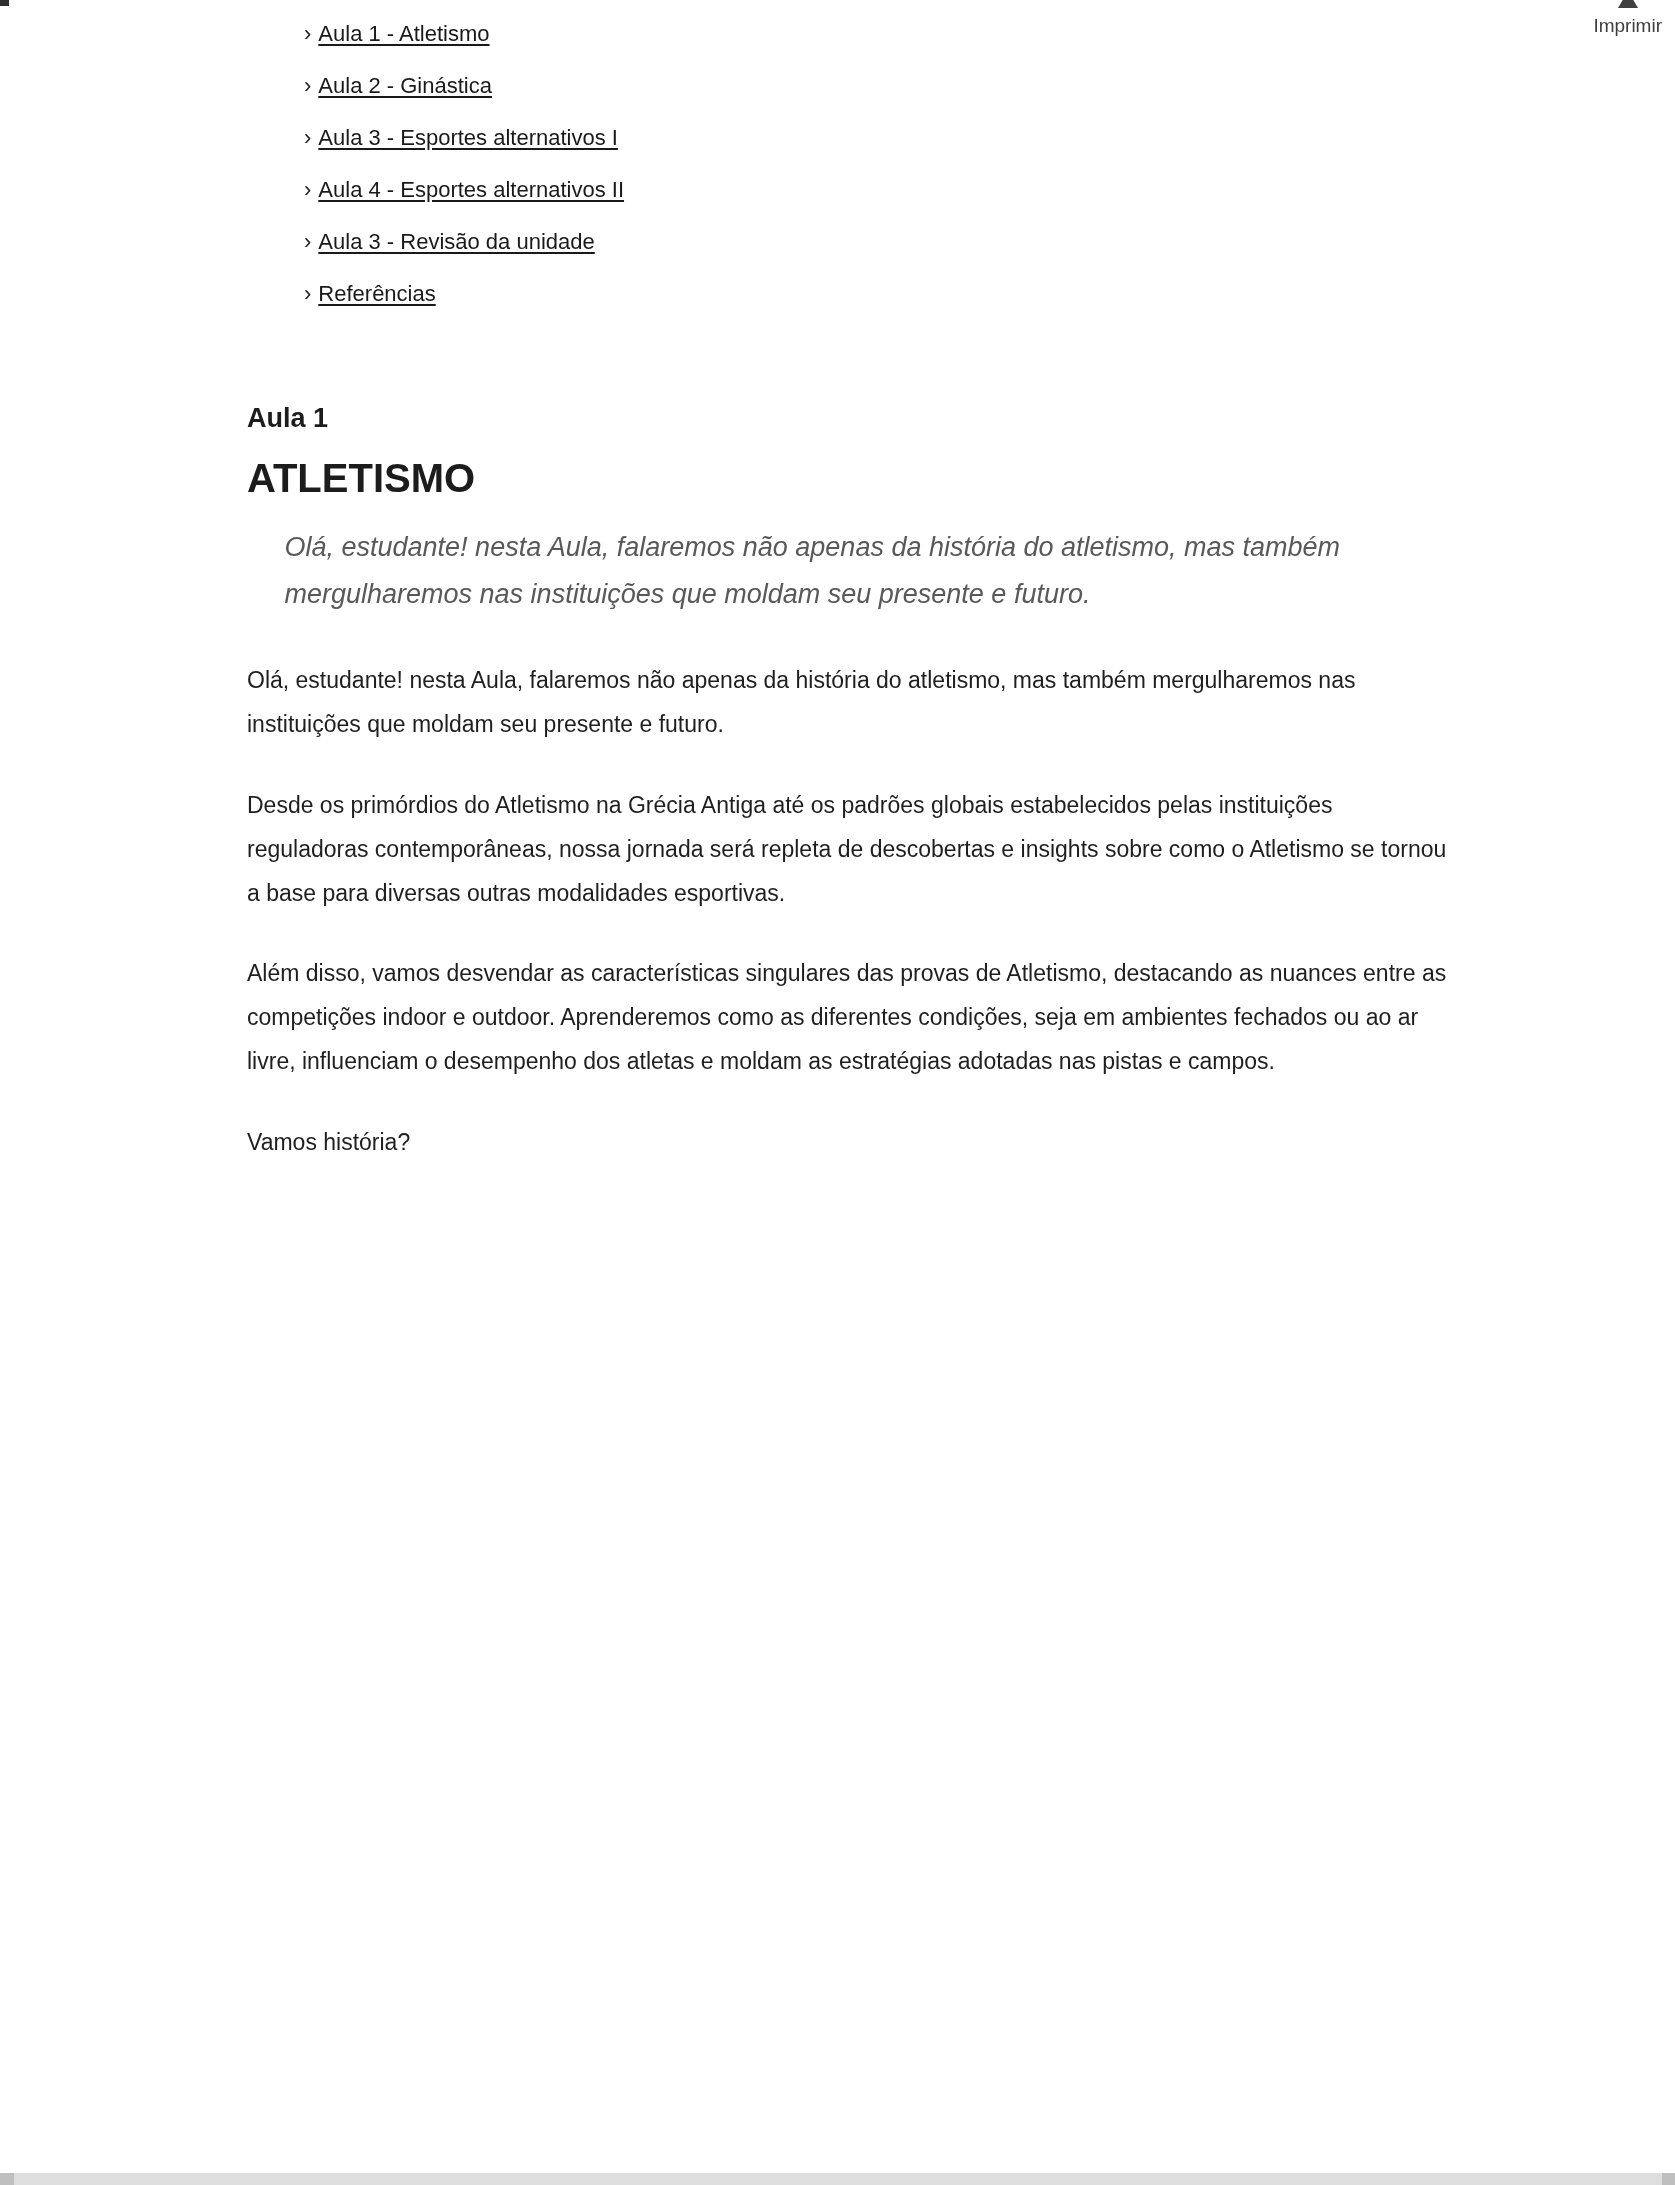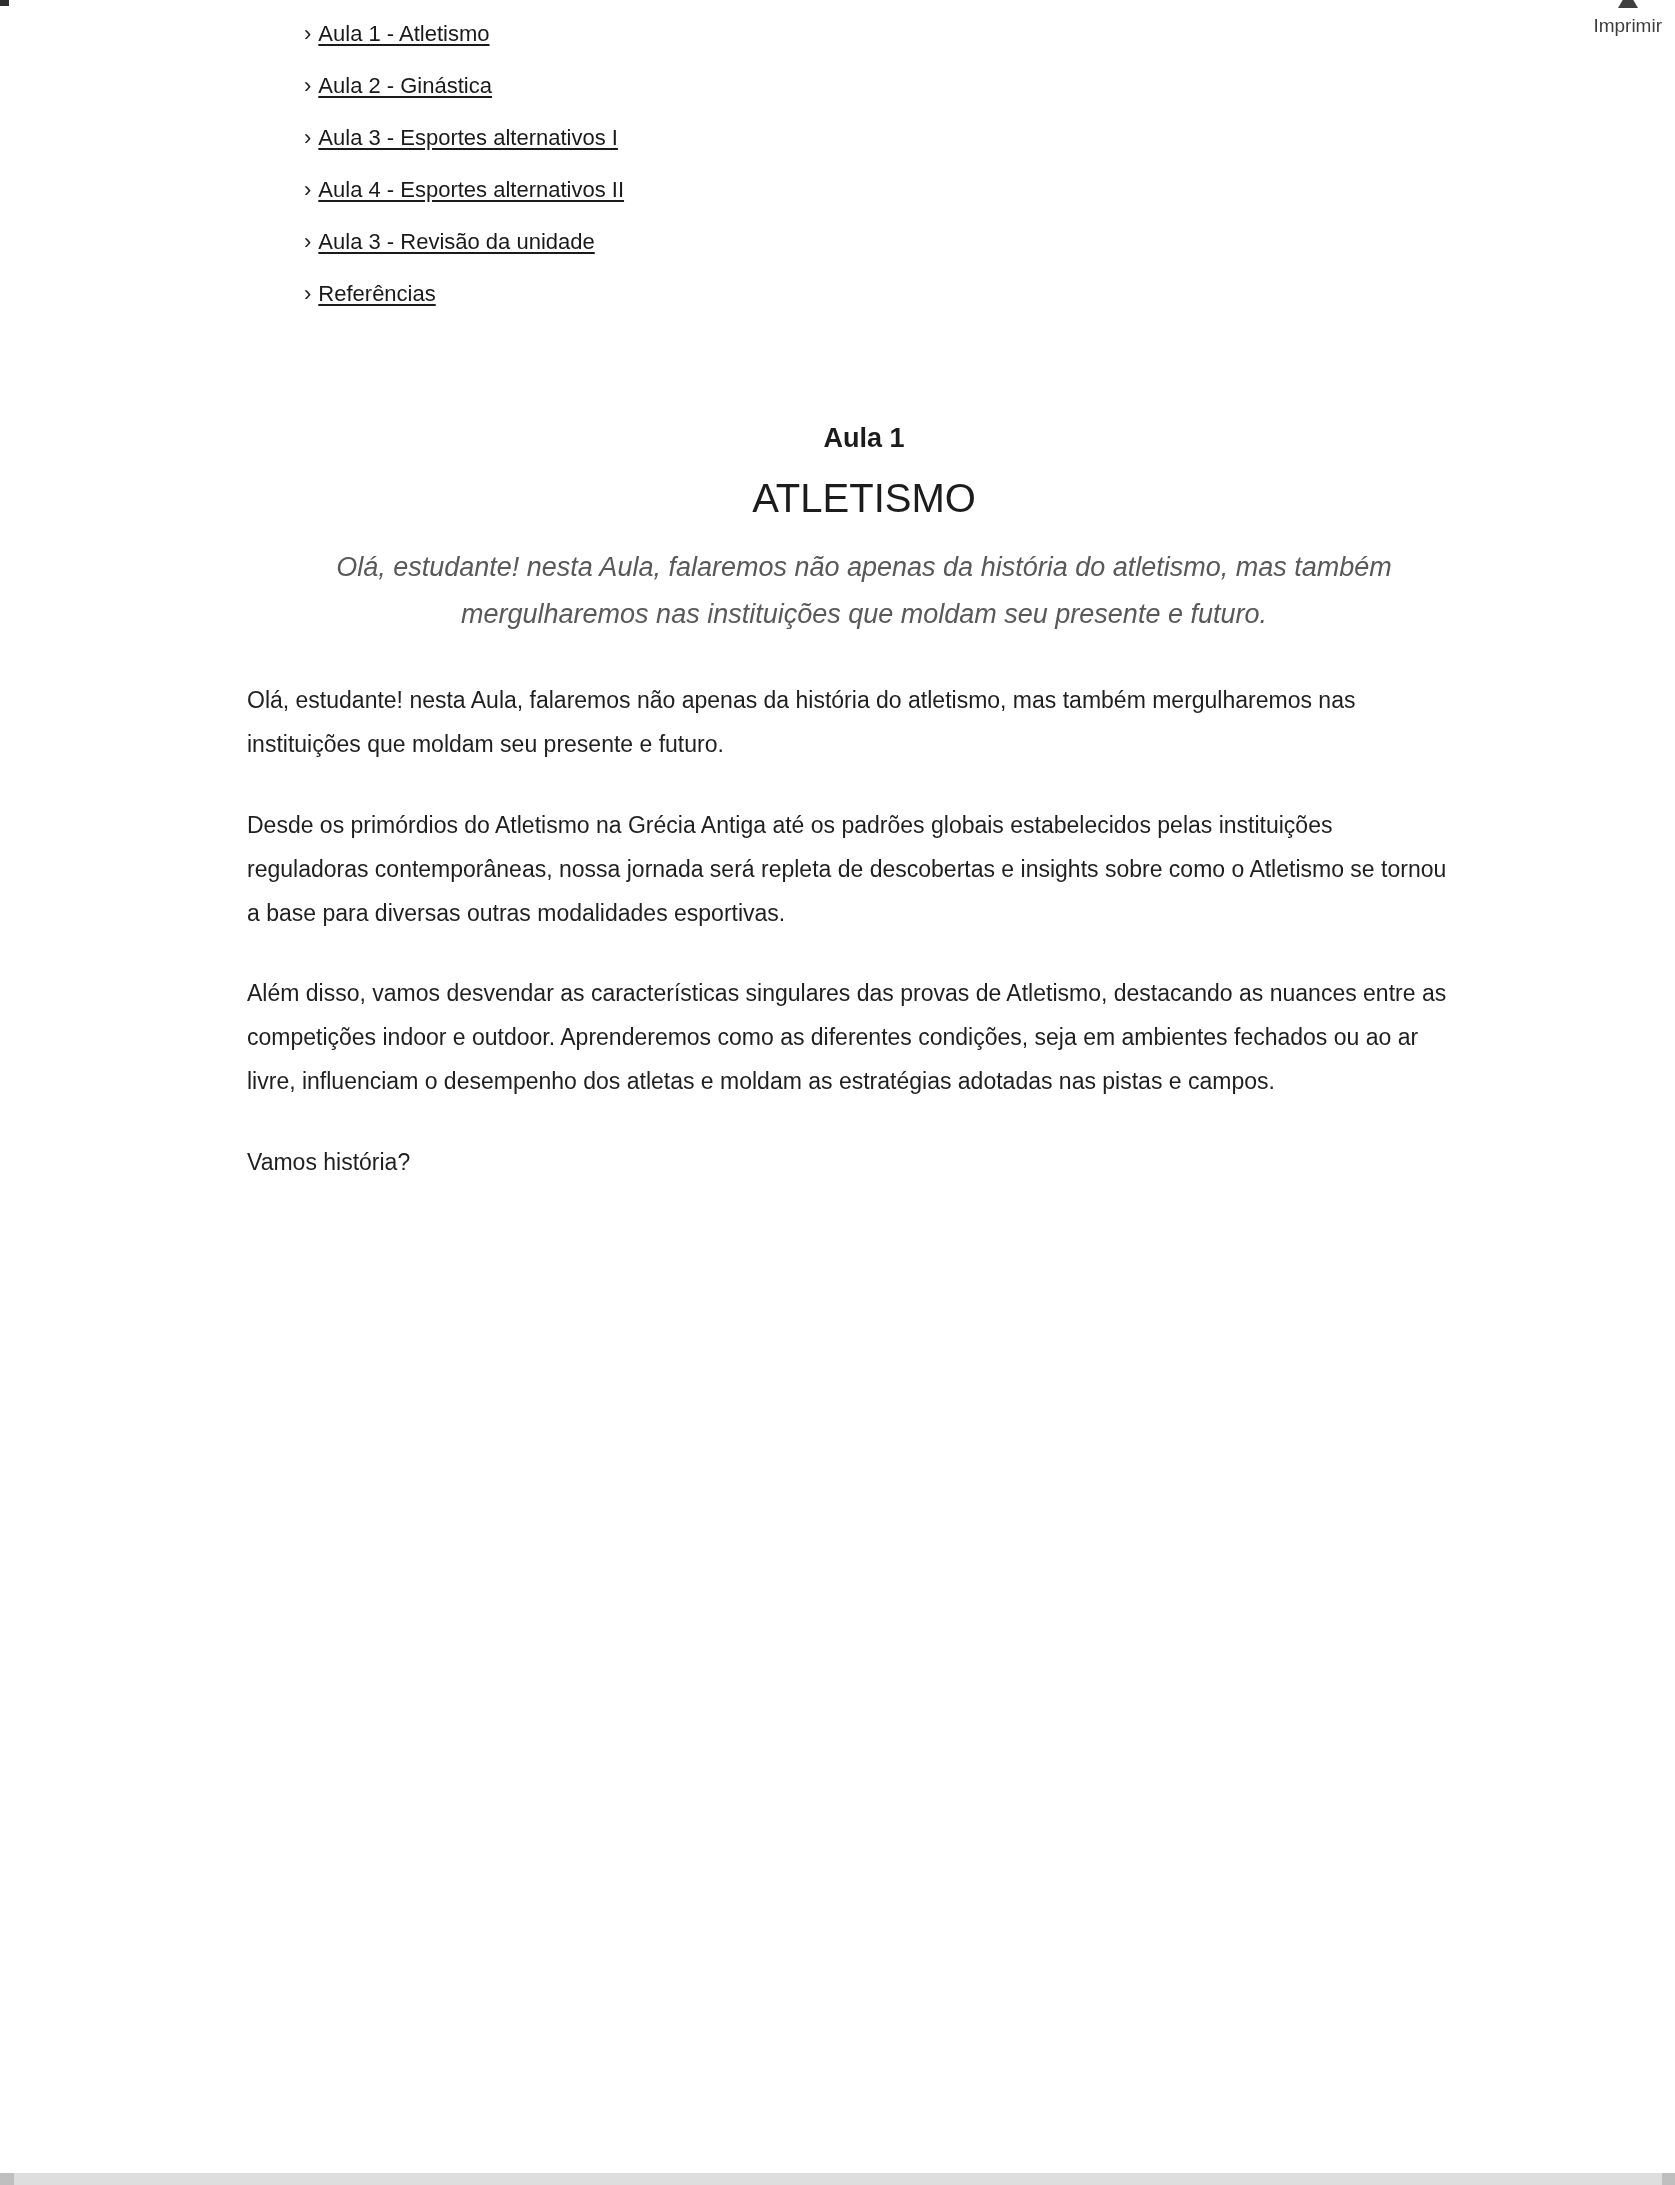--- a/index.html
+++ b/index.html
@@ -49,23 +49,23 @@
 
   .toc { margin: 8px 0 0 57px; }
   .toc-item { height: 52px; display: flex; align-items: center; }
   .chev { font-size: 22px; color: #222; margin-right: 7px; line-height: 1; }
   .toc-link {
     font-size: 22px; color: #1a1a1a;
     text-decoration: underline; text-underline-offset: 3px;
     cursor: pointer;
   }
 
-  .lesson-header { text-align: center; margin-top: 100px; }
+  .lesson-header { margin-top: 80px; }
   .lesson-kicker { font-size: 27px; font-weight: 700; line-height: 1.4; color: #1c1c1c; }
-  .lesson-title { font-size: 40px; font-weight: 400; line-height: 1.3; margin: 14px 0 0 0; color: #1c1c1c; }
+  .lesson-title { font-size: 40px; font-weight: 700; line-height: 1.3; margin: 14px 0 0 0; color: #1c1c1c; }
   .lesson-lead {
     font-style: italic; color: #595959;
     font-size: 27px; line-height: 1.75;
     max-width: 1159px; margin: 20px auto 0;
   }
 
   .section-heading {
     font-size: 30px; font-weight: 700; letter-spacing: 0.3px;
     margin: 129px 0 0 8px; color: #1c1c1c; line-height: 1.3;
   }

